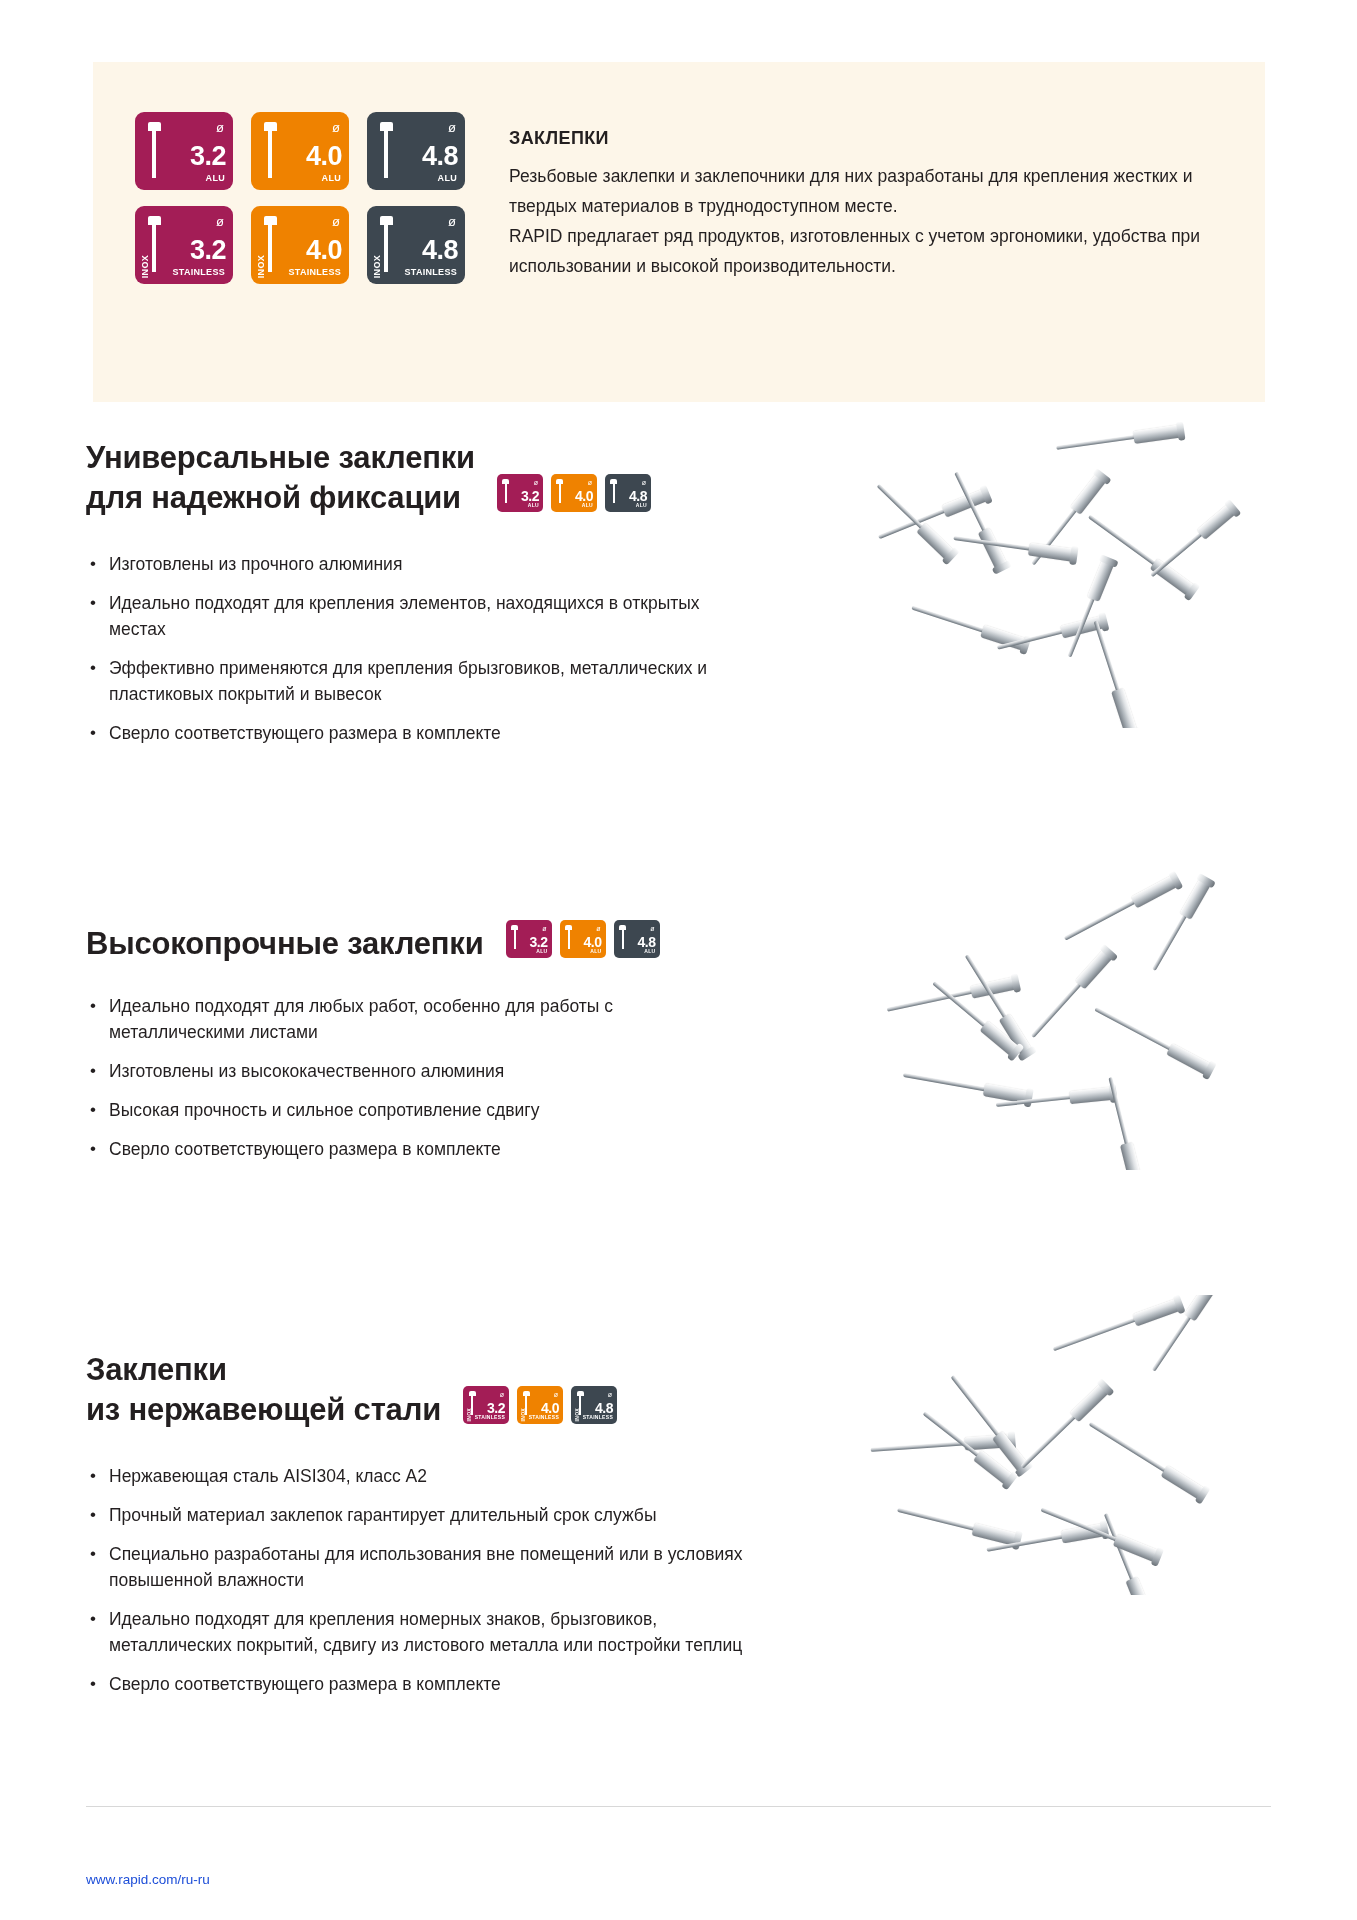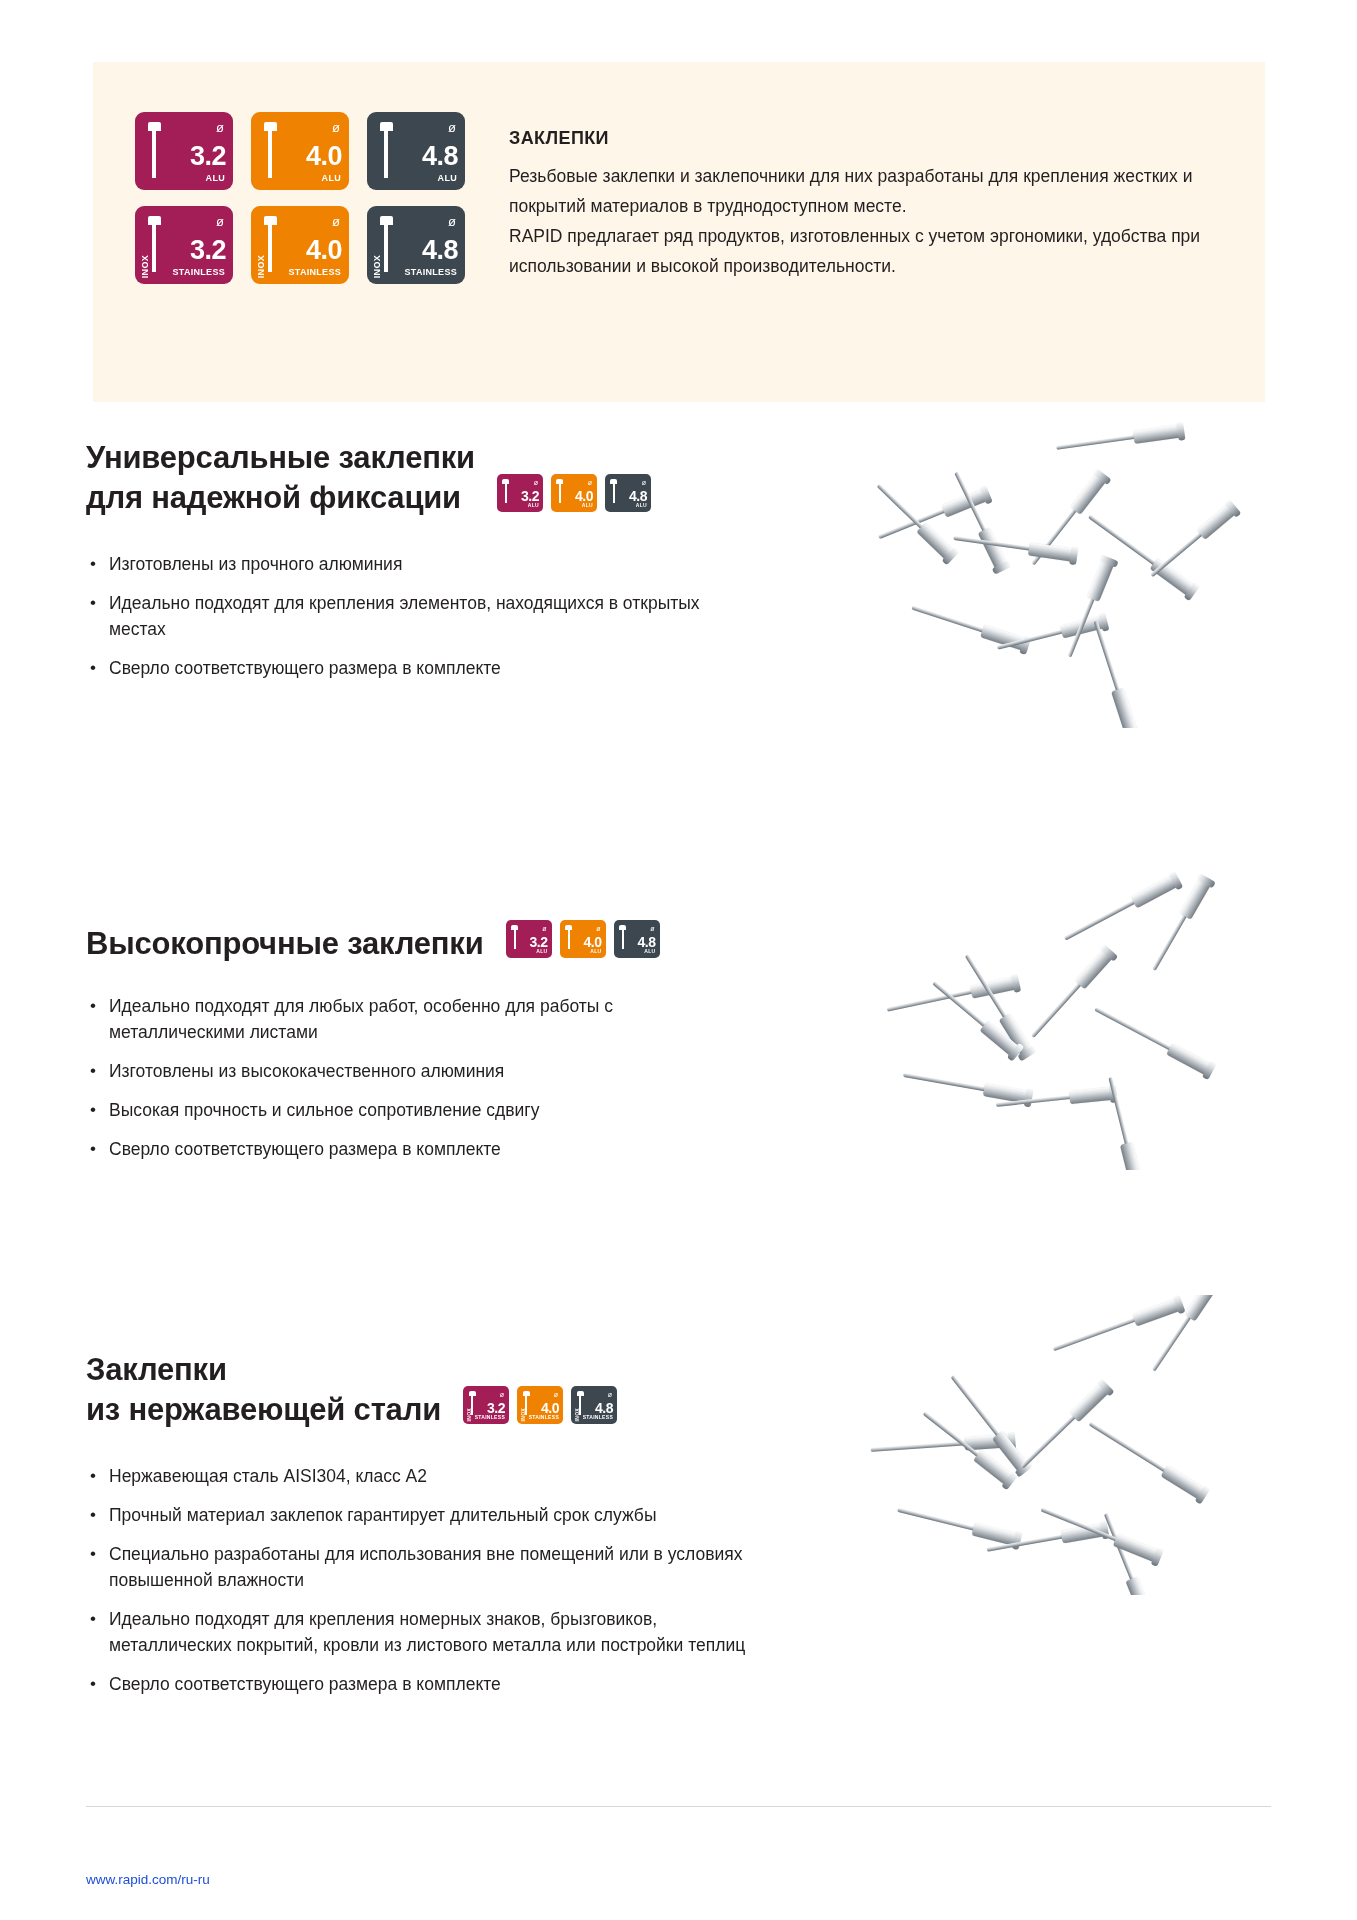--- a/index.html
+++ b/index.html
@@ -291,21 +291,21 @@
       <span class="side">INOX</span>
       <span class="dia">ø</span>
       <span class="size">4.8</span>
       <span class="matl">STAINLESS</span>
     </div>
   </div>
 
   <div class="intro-text">
     <h1 class="intro-title">ЗАКЛЕПКИ</h1>
     <div class="intro-body">
-      <p>Резьбовые заклепки и заклепочники для них разработаны для крепления жестких и покрытий материалов в труднодоступном месте.</p>
+      <p>Резьбовые заклепки и заклепочники для них разработаны для крепления жестких и твердых материалов в труднодоступном месте.</p>
       <p>RAPID предлагает ряд продуктов, изготовленных с учетом эргономики, удобства при использовании и высокой производительности.</p>
     </div>
   </div>
 </div>
 
 <div class="section sec-1">
   <div class="sec-head" style="top:0;">
     <h2 class="sec-title">
       <span>Универсальные заклепки</span><br>
       <span>для надежной фиксации</span>
@@ -337,20 +337,21 @@
         <span class="dia">ø</span>
         <span class="size">4.8</span>
         <span class="matl">ALU</span>
       </div>
     </div>
   </div>
 
   <ul class="bullets" style="top:113px;">
     <li>Изготовлены из прочного алюминия</li>
     <li>Идеально подходят для крепления элементов, находящихся в открытых местах</li>
+    <li>Эффективно применяются для крепления брызговиков, металлических и пластиковых покрытий и вывесок</li>
     <li>Сверло соответствующего размера в комплекте</li>
   </ul>
 
   <div class="photo" style="left:845px; top:-30px; width:420px; height:320px;">
     <div class="rv" style="left:30px; top:120px; transform:rotate(-22deg);">
       <div class="mand" style="width:92px; top:8px;"></div>
         <div class="body" style="left:70px; top:4px; width:46px;"></div>
         <div class="flange" style="left:112px; top:1px;"></div>
     </div>
     <div class="rv" style="left:120px; top:60px; transform:rotate(64deg);">
@@ -544,21 +545,21 @@
         <span class="size">4.8</span>
         <span class="matl">STAINLESS</span>
       </div>
     </div>
   </div>
 
   <ul class="bullets" style="top:113px;">
     <li>Нержавеющая сталь AISI304, класс А2</li>
     <li>Прочный материал заклепок гарантирует длительный срок службы</li>
     <li>Специально разработаны для использования вне помещений или в условиях повышенной влажности</li>
-    <li>Идеально подходят для крепления номерных знаков, брызговиков, металлических покрытий, кровли из листового металла или постройки теплиц</li>
+    <li>Идеально подходят для крепления номерных знаков, брызговиков, металлических покрытий, сдвигу из листового металла или постройки теплиц</li>
     <li>Сверло соответствующего размера в комплекте</li>
   </ul>
 
   <div class="photo" style="left:845px; top:-55px; width:420px; height:300px;">
     <div class="rv" style="left:25px; top:145px; transform:rotate(-4deg);">
       <div class="mand" style="width:120px; top:8px;"></div>
         <div class="body" style="left:94px; top:4px; width:48px;"></div>
         <div class="flange" style="left:138px; top:1px;"></div>
     </div>
     <div class="rv" style="left:115px; top:75px; transform:rotate(52deg);">

